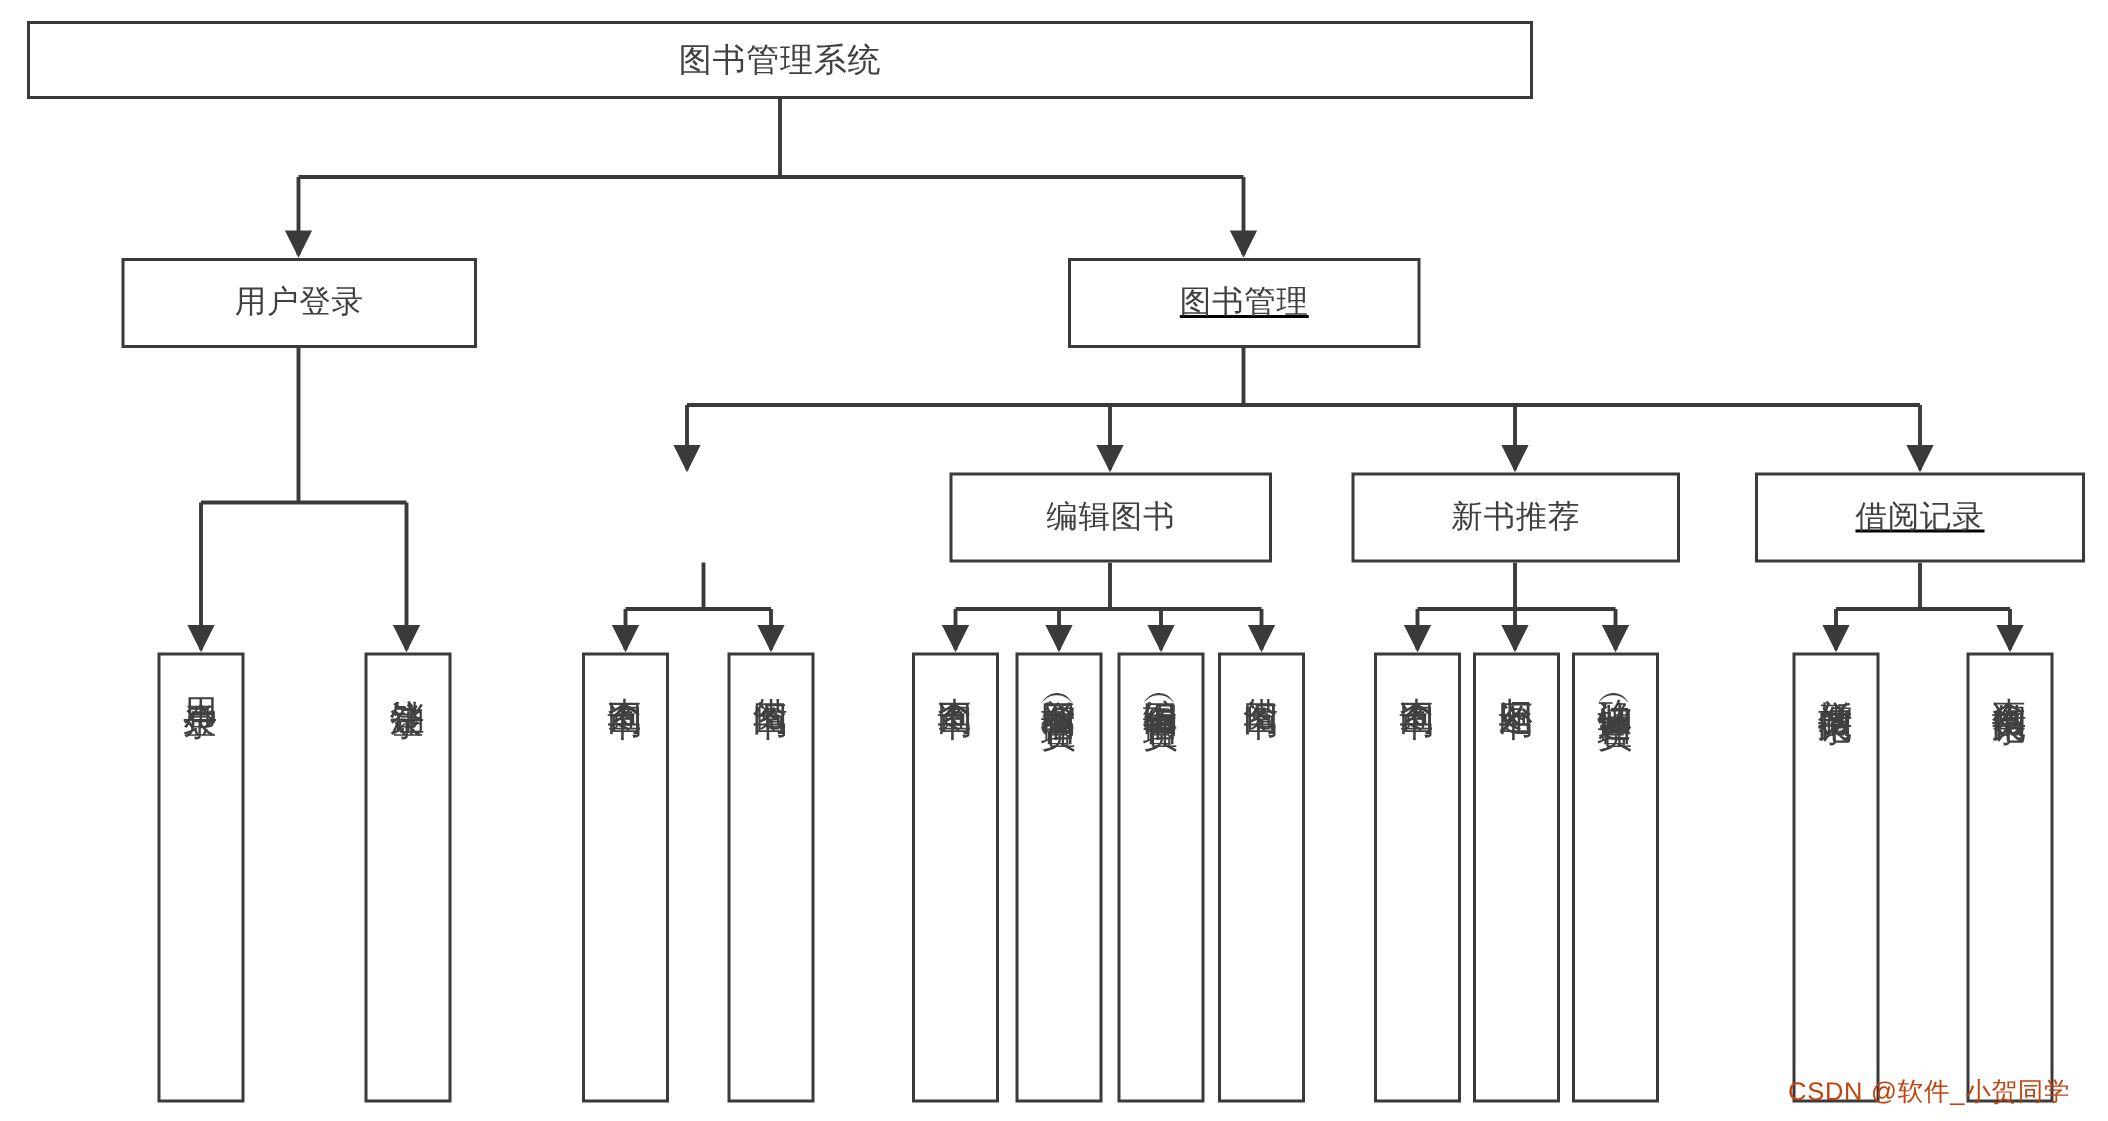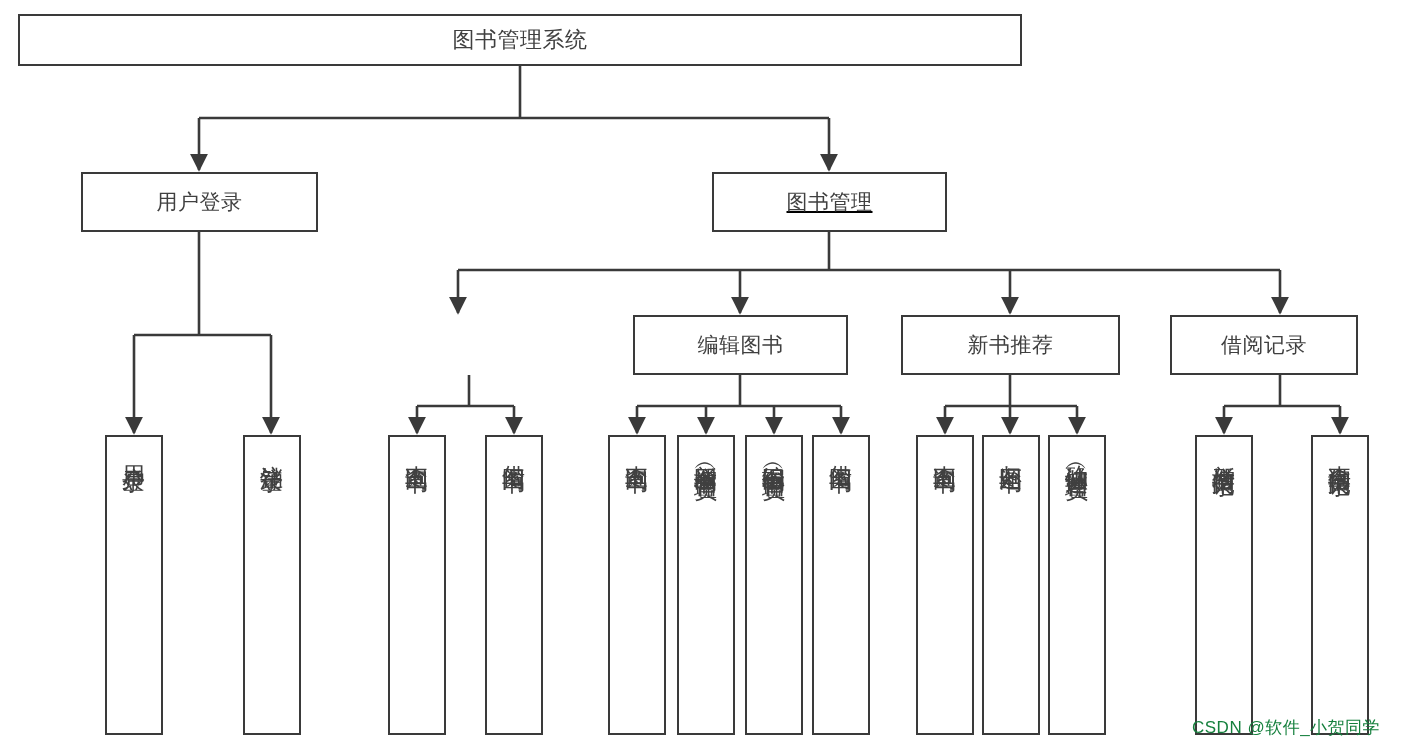--- a/index.html
+++ b/index.html
@@ -61,21 +61,21 @@
   .node.vertical .label {
     writing-mode: vertical-rl;
     text-orientation: upright;
     font-size: 23px;
     line-height: 1.05;
     letter-spacing: 2px;
     white-space: nowrap;
   }
   .watermark {
     position: absolute;
-    color: #15803d;
+    color: #c2410c;
     font-size: 17px;
     white-space: nowrap;
     letter-spacing: 0.5px;
     font-family: "Liberation Sans", "DejaVu Sans", sans-serif;
   }
 </style>
 </head>
 <body>
 
 <div id="diagram-root">
@@ -140,21 +140,21 @@
   <div class="node horizontal" style="left:712px; top:172px; width:235px; height:60px;text-decoration:underline;">
     <span class="label">图书管理</span>
   </div>
 
   <div class="node horizontal" style="left:633px; top:315px; width:215px; height:60px;">
     <span class="label">编辑图书</span>
   </div>
   <div class="node horizontal" style="left:901px; top:315px; width:219px; height:60px;">
     <span class="label">新书推荐</span>
   </div>
-  <div class="node horizontal" style="left:1170px; top:315px; width:188px; height:60px;">
+  <div class="node horizontal" style="left:1170px; top:315px; width:220px; height:60px;text-decoration:underline;">
     <span class="label">借阅记录</span>
   </div>
 
   <div class="node vertical" style="left:105px; top:435px; width:58px; height:300px;">
     <span class="label">用户登录</span>
   </div>
   <div class="node vertical" style="left:243px; top:435px; width:58px; height:300px;">
     <span class="label">注销登录</span>
   </div>
 

